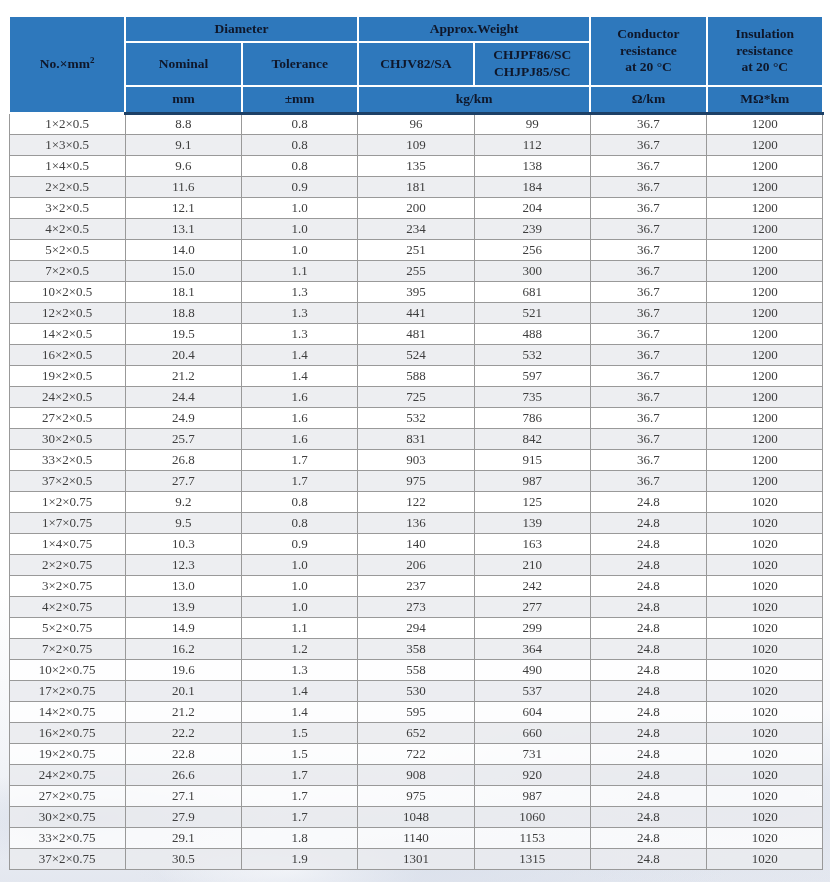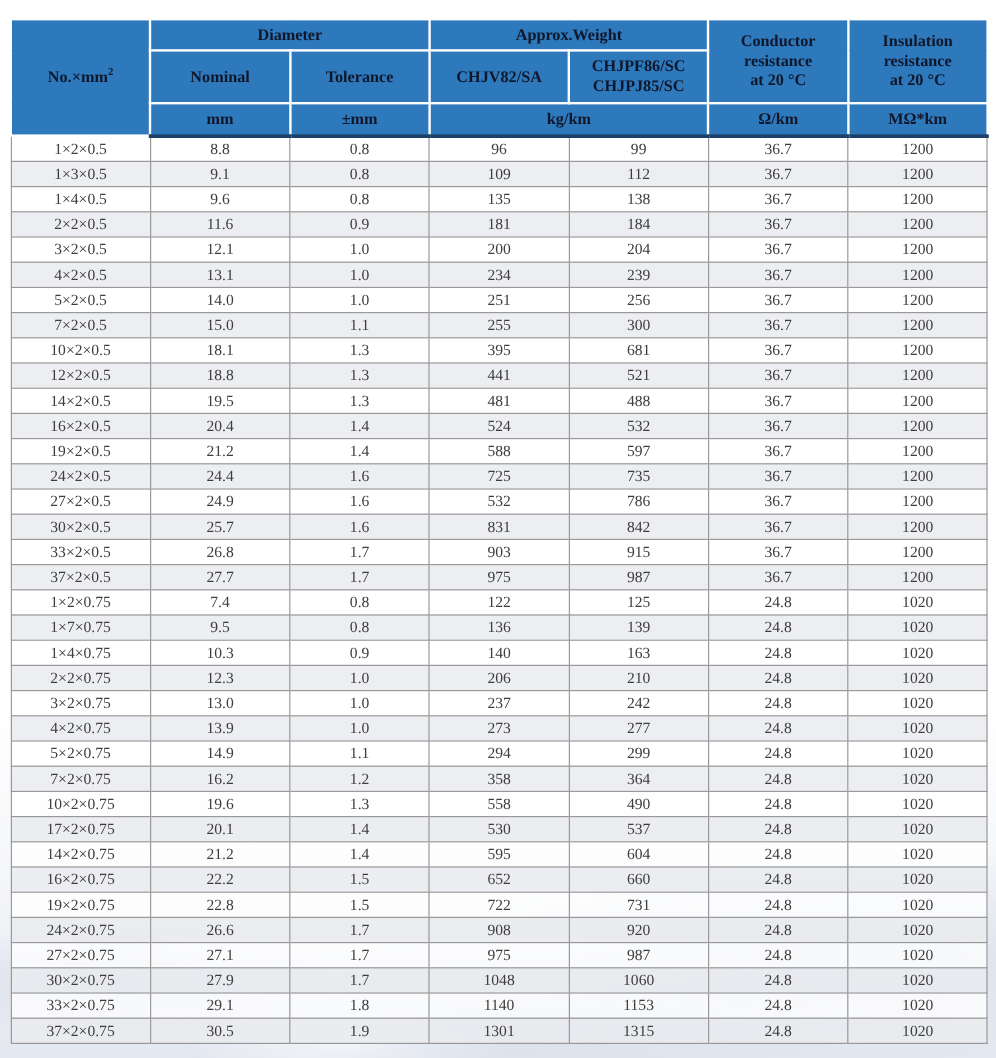--- a/index.html
+++ b/index.html
@@ -251,21 +251,21 @@
           <td>37×2×0.5</td>
           <td>27.7</td>
           <td>1.7</td>
           <td>975</td>
           <td>987</td>
           <td>36.7</td>
           <td>1200</td>
         </tr>
         <tr>
           <td>1×2×0.75</td>
-          <td>7.4</td>
+          <td>9.2</td>
           <td>0.8</td>
           <td>122</td>
           <td>125</td>
           <td>24.8</td>
           <td>1020</td>
         </tr>
         <tr>
           <td>1×7×0.75</td>
           <td>9.5</td>
           <td>0.8</td>

